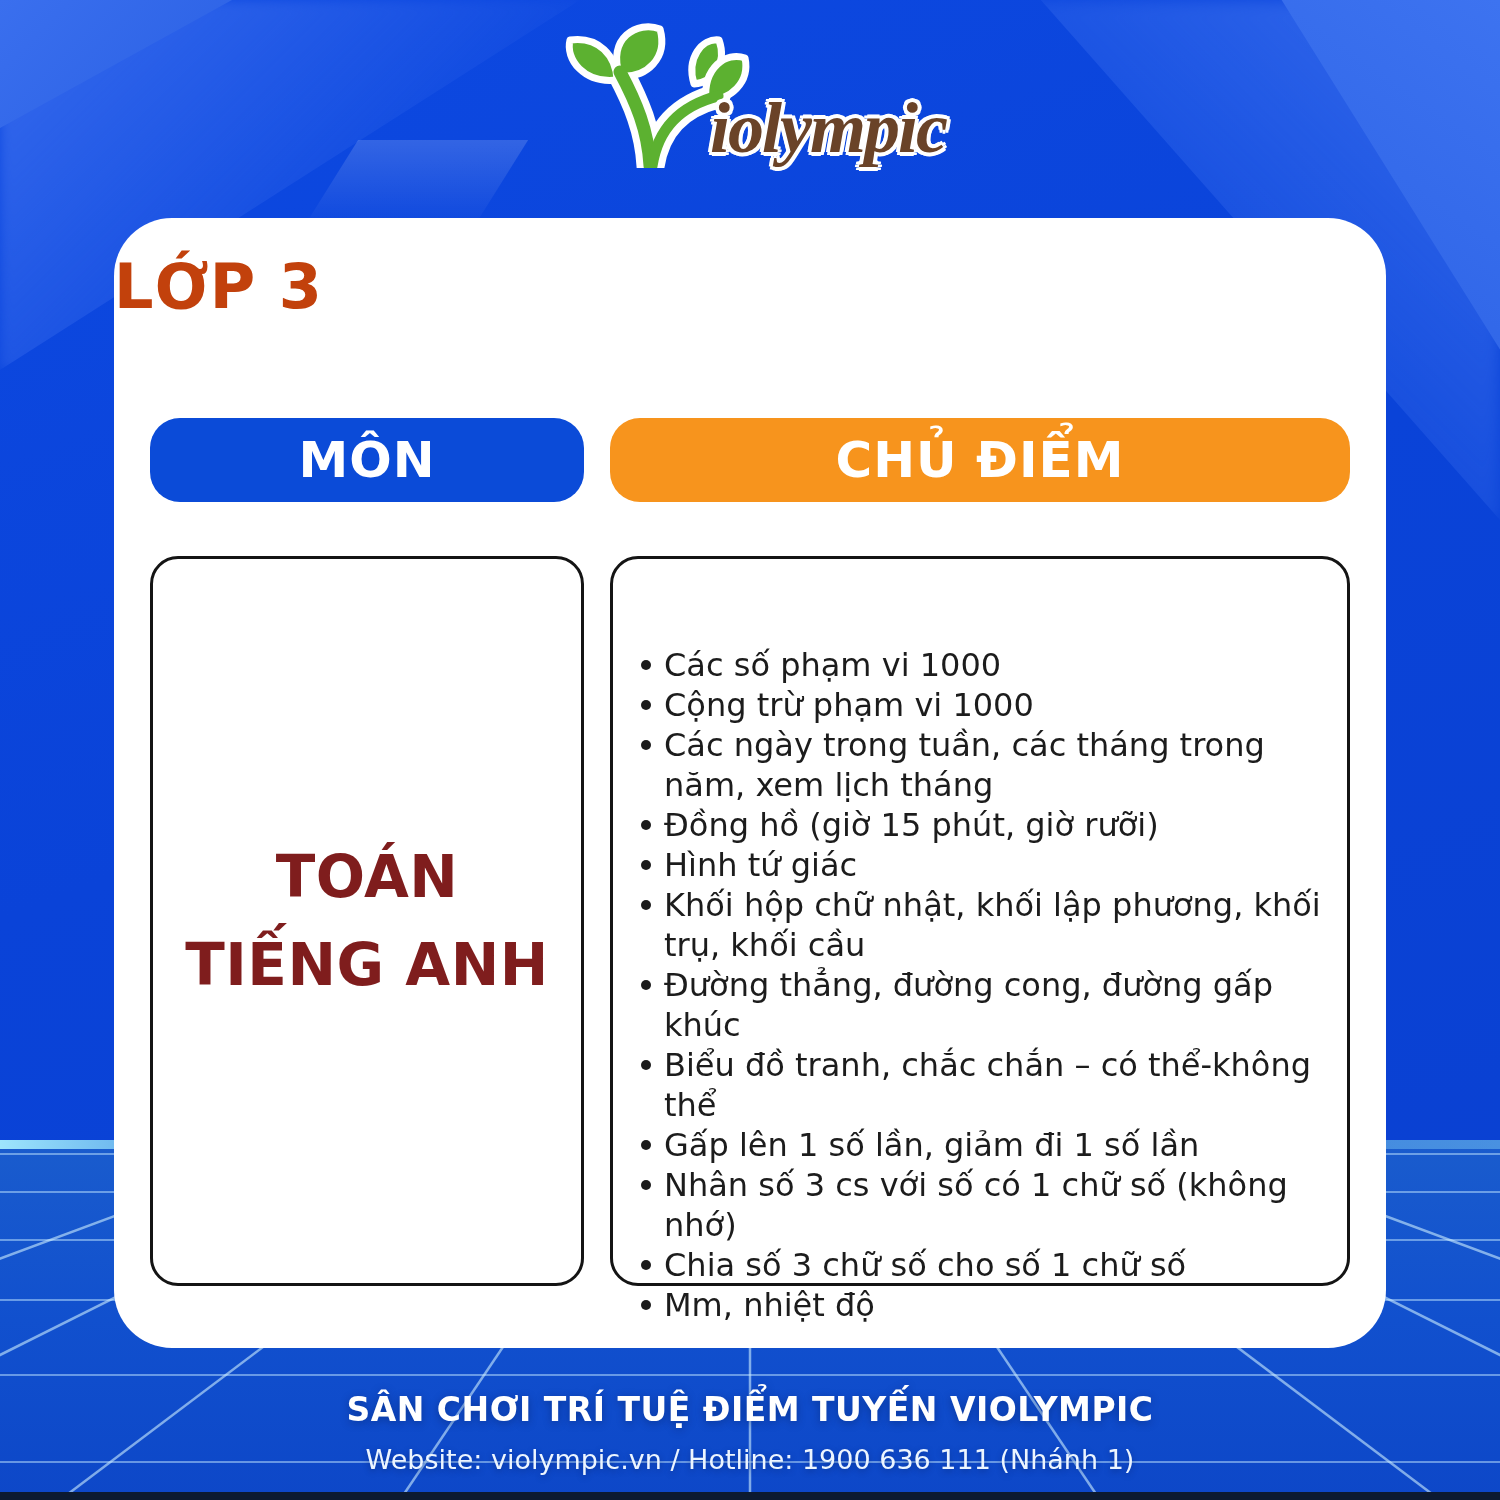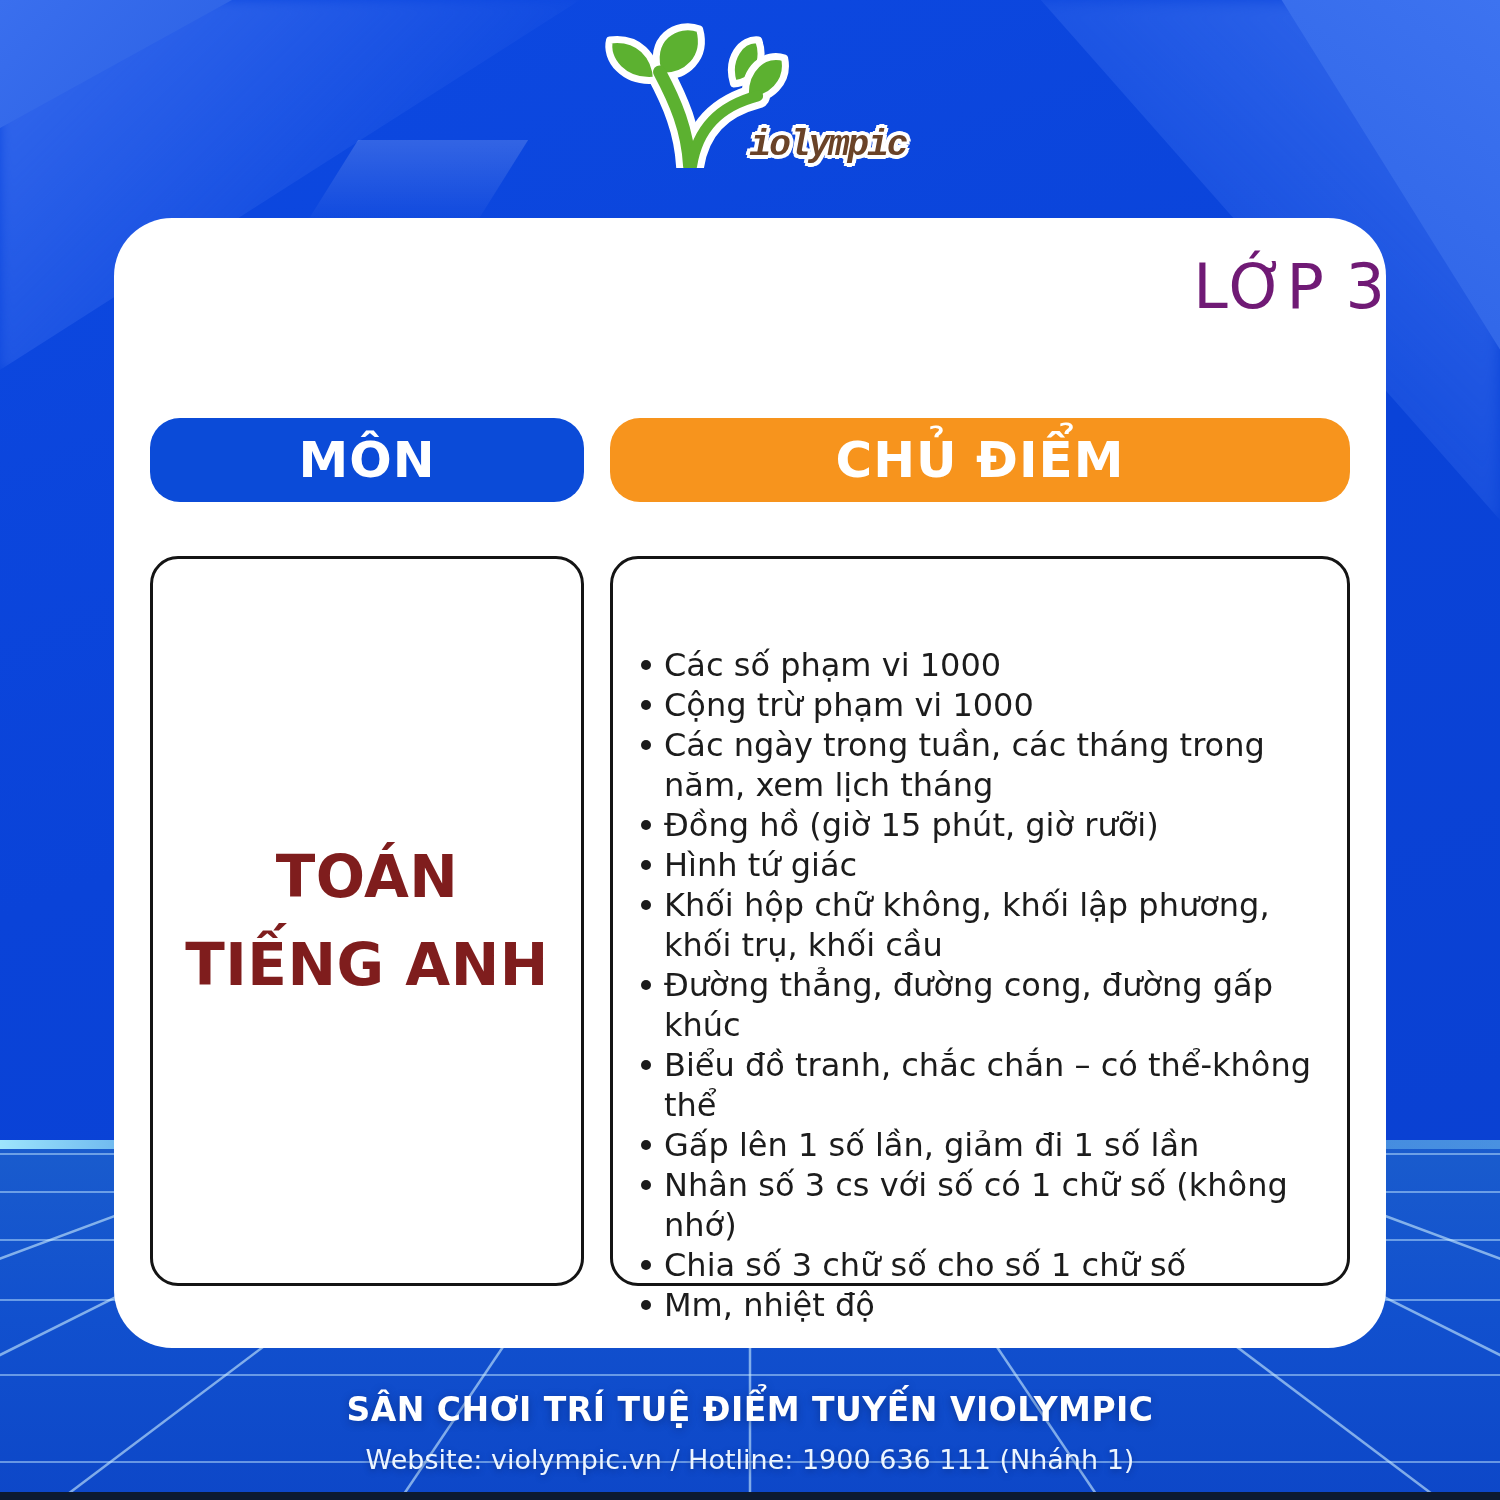--- a/index.html
+++ b/index.html
@@ -26,31 +26,31 @@
   .sheen{position:absolute;left:330px;top:140px;width:170px;height:90px;
     transform:skewX(-32deg);
     background:linear-gradient(rgba(255,255,255,.16),rgba(255,255,255,0));}
   .floor{position:absolute;left:0;bottom:0;width:1500px;height:360px;}
   .bottom-strip{position:absolute;left:0;bottom:0;width:1500px;height:8px;background:#0c1a30;}
 
   
   .logo{position:absolute;top:24px;left:50%;transform:translateX(-50%);
     display:flex;align-items:flex-end;height:144px;}
   .logo-text{
-    font-family:Liberation Mono, monospace;
-    font-weight:bold;font-style:italic;font-size:36px;letter-spacing:-2px;
+    font-family:Liberation Serif, serif;
+    font-weight:bold;font-style:italic;font-size:72px;letter-spacing:-2px;
     color:#6a4328;line-height:1;margin-left:-54px;padding-bottom:4px;
     text-shadow:-3px -3px 0 #fff,3px -3px 0 #fff,-3px 3px 0 #fff,3px 3px 0 #fff,
       -4px 0 0 #fff,4px 0 0 #fff,0 -4px 0 #fff,0 4px 0 #fff;}
 
   
   .card{position:absolute;left:114px;top:218px;width:1272px;height:1130px;
     background:#ffffff;border-radius:58px;}
-  .card-title{position:absolute;left:0;top:32px;width:100%;text-align:right;
-    font-size:62px;font-weight:400;color:#701a75;letter-spacing:1px;}
+  .card-title{position:absolute;left:0;top:32px;width:100%;text-align:left;
+    font-size:62px;font-weight:700;color:#c2410c;letter-spacing:1px;}
   .pill{position:absolute;top:200px;height:84px;border-radius:30px;
     display:flex;align-items:center;justify-content:center;
     color:#fff;font-size:50px;font-weight:800;letter-spacing:1px;}
   .pill-mon{left:36px;width:434px;background:#0b4bd8;}
   .pill-chudiem{left:496px;width:740px;background:#f7941d;}
   .content-box{position:absolute;top:338px;height:730px;background:#fff;
     border:3px solid #141414;border-radius:28px;box-sizing:border-box;}
   .box-mon{left:36px;width:434px;display:flex;flex-direction:column;
     align-items:center;justify-content:center;}
   .box-chudiem{left:496px;width:740px;}
@@ -152,21 +152,21 @@
     <div class="subject-line">TIẾNG ANH</div>
   </div>
 
   <div class="content-box box-chudiem">
     <ul class="topic-list">
         <li>Các số phạm vi 1000</li>
         <li>Cộng trừ phạm vi 1000</li>
         <li>Các ngày trong tuần, các tháng trong năm, xem lịch tháng</li>
         <li>Đồng hồ (giờ 15 phút, giờ rưỡi)</li>
         <li>Hình tứ giác</li>
-        <li>Khối hộp chữ không, khối lập phương, khối trụ, khối cầu</li>
+        <li>Khối hộp chữ nhật, khối lập phương, khối trụ, khối cầu</li>
         <li>Đường thẳng, đường cong, đường gấp khúc</li>
         <li>Biểu đồ tranh, chắc chắn – có thể-không thể</li>
         <li>Gấp lên 1 số lần, giảm đi 1 số lần</li>
         <li>Nhân số 3 cs với số có 1 chữ số (không nhớ)</li>
         <li>Chia số 3 chữ số cho số 1 chữ số</li>
         <li>Mm, nhiệt độ</li>
       </ul>
   </div>
 </div>
 

